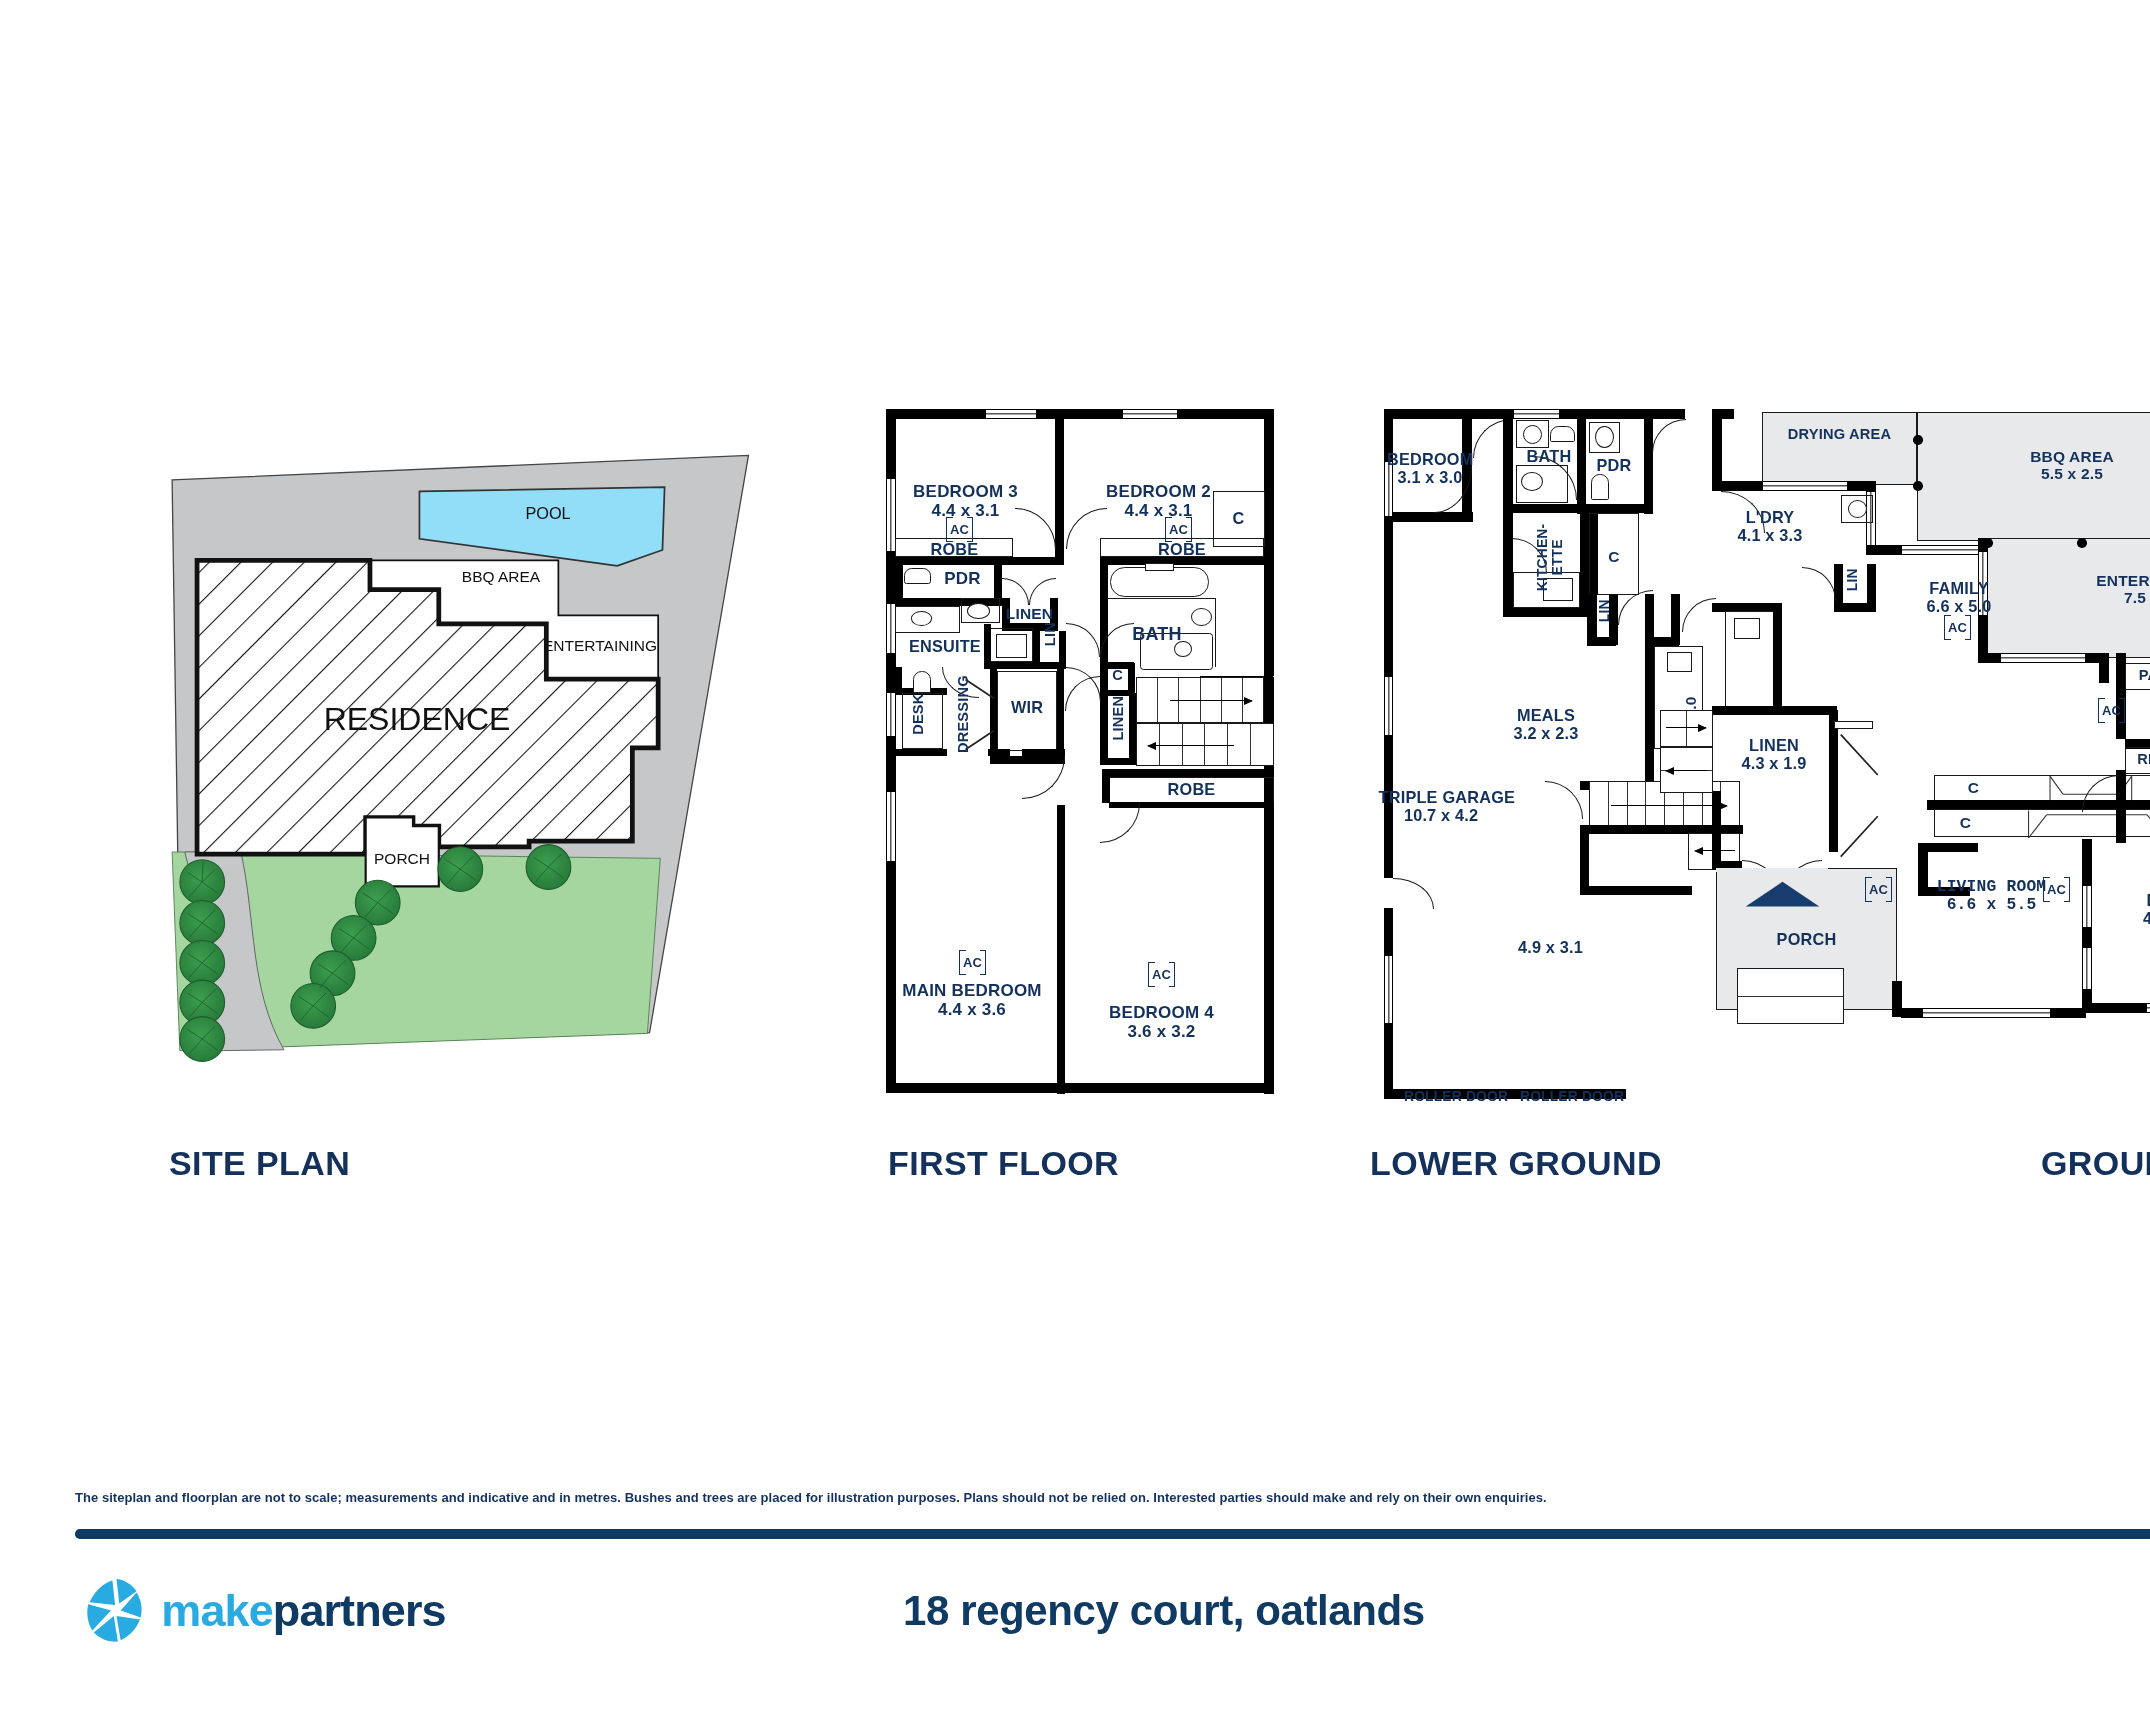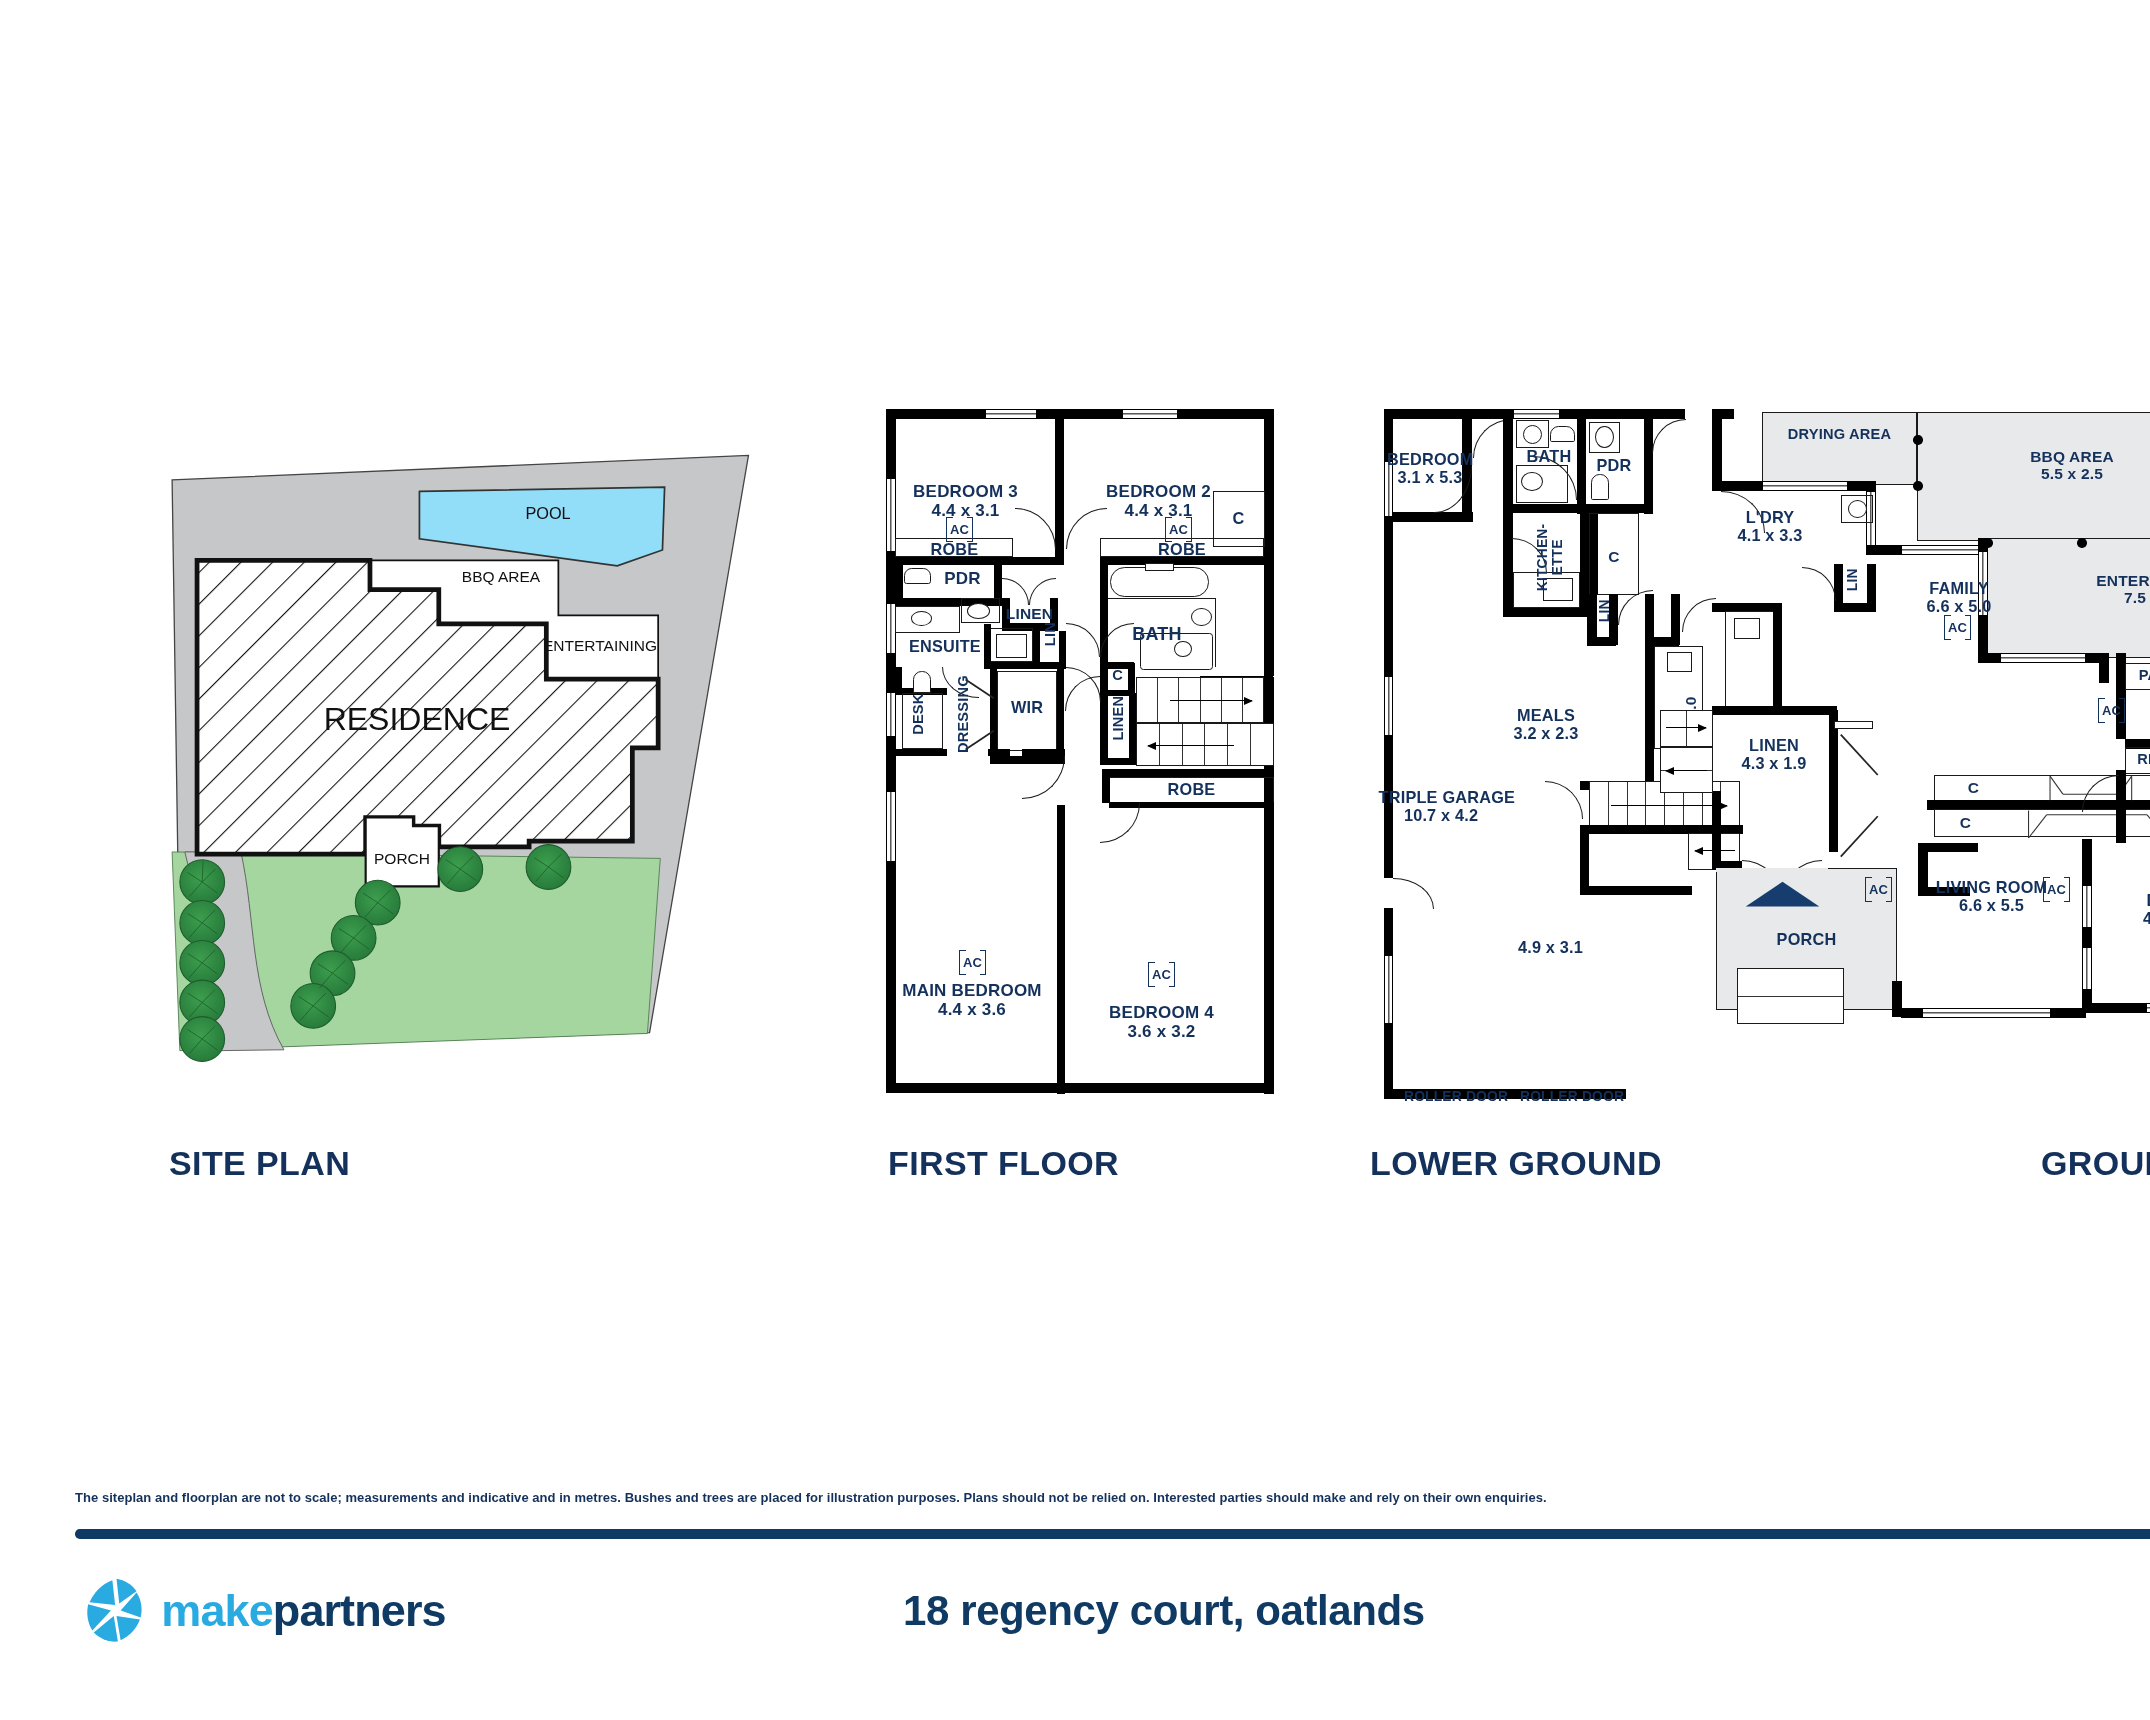--- a/index.html
+++ b/index.html
@@ -407,21 +407,21 @@
   <div class="wall" style="left:210px;top:424px;width:8.6px;height:56px;"></div>
   <div class="wall" style="left:210px;top:477px;width:112px;height:8.6px;"></div>
   <div class="door doorTR" style="left:175px;top:372px;width:38px;height:38px;"></div>
 
   <div class="wall" style="left:13.8px;top:680px;width:26px;height:10.3px;"></div>
   <div class="wall" style="left:129px;top:680px;width:26px;height:10.3px;"></div>
   <div class="wall" style="left:239px;top:680px;width:17px;height:10.3px;"></div>
 
   <div class="lbl" style="left:17px;top:41px;width:86px;font-size:16.3px;">
     <span>BEDROOM</span>
-    <span class="dim">3.1 x 5.3</span>
+    <span class="dim">3.1 x 3.0</span>
   </div>
   <div class="lbl" style="left:8.6px;top:379px;width:125px;font-size:16.3px;">
     <span>TRIPLE GARAGE</span>
     <span class="dim">10.7 x 4.2</span>
   </div>
   <div class="lbl" style="left:133px;top:297px;width:86px;font-size:16.3px;">
     <span>MEALS</span>
     <span class="dim">3.2 x 2.3</span>
   </div>
   <div class="lbl" style="left:129px;top:529px;width:103px;font-size:16.3px;">
@@ -582,21 +582,21 @@
     <span class="dim">6.6 x 5.0</span>
   </div>
   <div class="lbl" style="left:469px;top:284px;width:120px;font-size:16.3px;">
 
     <span class="dim">4.3 x 3.0</span>
   </div>
   <div class="lbl" style="left:60px;top:327px;width:108px;font-size:16.3px;">
     <span>LINEN</span>
     <span class="dim">4.3 x 1.9</span>
   </div>
-  <div class="lbl" style="left:241px;top:469px;width:181px;font-size:16.3px;">
+  <div class="lbl" style="left:241px;top:469px;width:181px;font-size:16.3px;font-family:Liberation Mono, monospace;">
     <span>LIVING ROOM</span>
     <span class="dim">6.6 x 5.5</span>
   </div>
   <div class="lbl" style="left:434px;top:482px;width:163px;font-size:16.3px;">
     <span>DINING</span>
     <span class="dim">4.3 x 3.0</span>
   </div>
   <div class="lbl" style="left:65px;top:521px;width:163px;font-size:16.3px;">PORCH</div>
 
   <div class="lbl" style="left:470px;top:258px;width:52px;font-size:14.6px;">PAN.</div>

